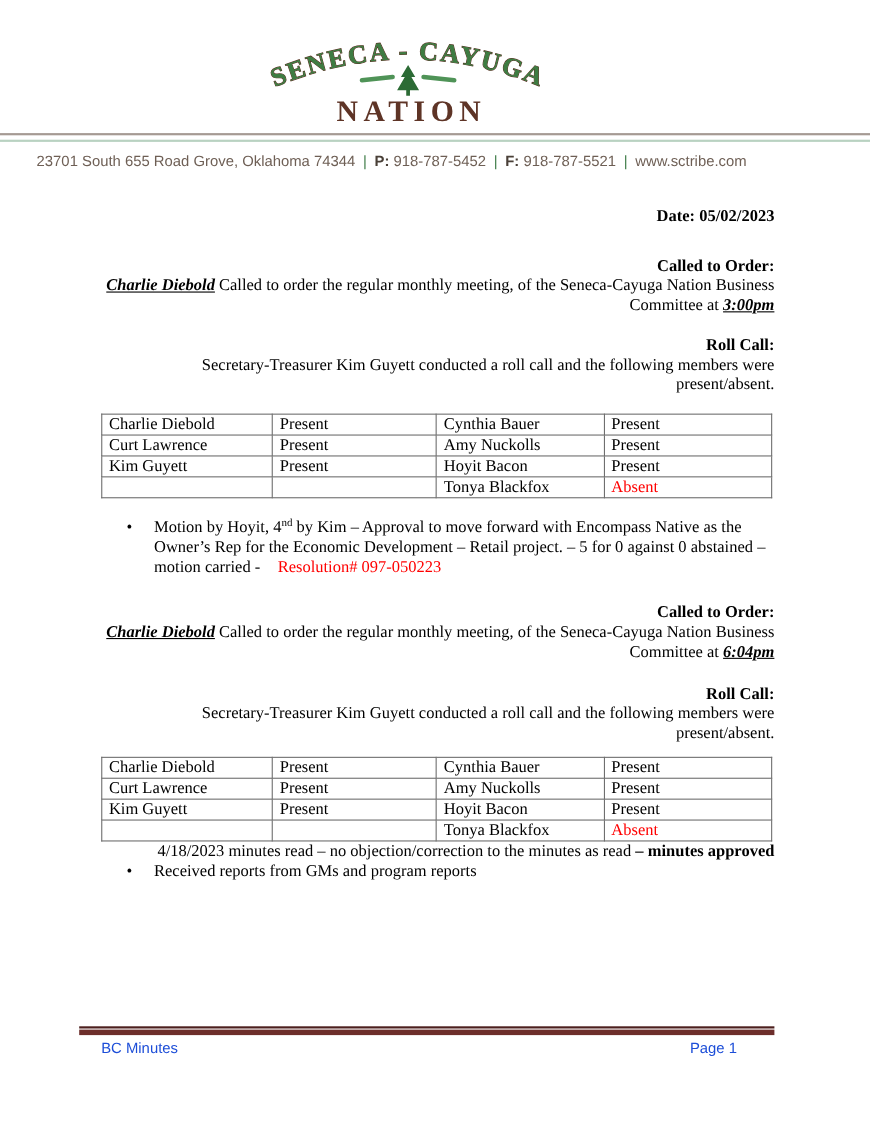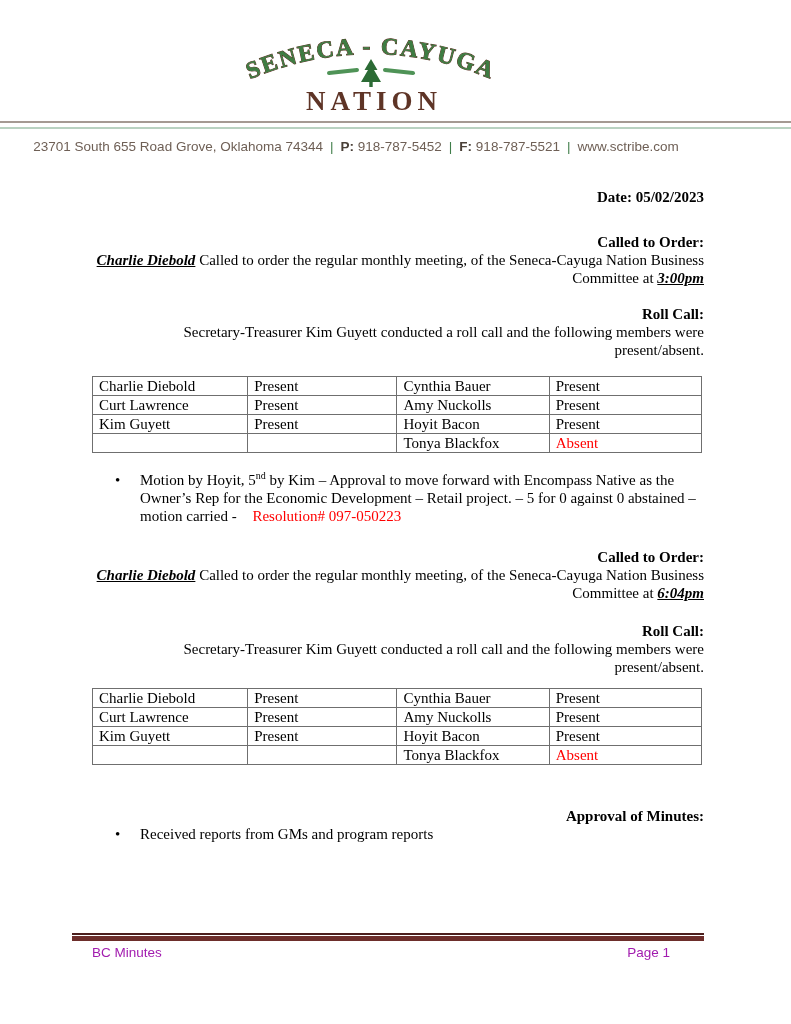--- a/index.html
+++ b/index.html
@@ -87,21 +87,21 @@
 
   
   .footer { position: absolute; left: 72px; top: 933px; width: 632px; }
   .footer-rule-thin  { height: 0; border-top: 2px solid #4c1f1d; }
   .footer-rule-thick { height: 5px; background: #6d2e2b; margin-top: 1px; }
   .footer-text {
     display: flex; justify-content: space-between;
     padding: 4px 34px 0 20px;
     font-family: "Liberation Sans", sans-serif;
     font-size: 13.5px;
-    color: #a21caf;
+    color: #1d4ed8;
   }
 </style>
 </head>
 <body>
 
 <div class="page">
 
   <div class="logo-wrap">
     <svg width="280" height="92" viewBox="0 0 280 92">
       <defs>
@@ -164,21 +164,21 @@
           <td></td>
           <td></td>
           <td>Tonya Blackfox</td>
           <td style="color: rgb(255, 0, 0);">Absent</td>
         </tr>
       </tbody>
     </table>
 
     <div class="bullet-item mt18">
       <span class="dot">•</span>
-      <span>Motion by Hoyit, 5</span><sup>nd</sup><span> by Kim – Approval to move forward with Encompass Native as the Owner’s Rep for the Economic Development – Retail project. – 5 for 0 against 0 abstained – motion carried - </span><span style="color: rgb(255, 0, 0); margin-left: 12px;">Resolution# 097-050223</span>
+      <span>Motion by Hoyit, 4</span><sup>nd</sup><span> by Kim – Approval to move forward with Encompass Native as the Owner’s Rep for the Economic Development – Retail project. – 5 for 0 against 0 abstained – motion carried - </span><span style="color: rgb(255, 0, 0); margin-left: 12px;">Resolution# 097-050223</span>
     </div>
 
 
     <p class="bold mt23">Called to Order:</p>
     <p><span class="uname">Charlie Diebold</span><span> Called to order the regular monthly meeting, of the Seneca-Cayuga Nation Business Committee at </span><span class="utime">6:04pm</span></p>
 
     <p class="bold mt20">Roll Call:</p>
     <p>Secretary-Treasurer Kim Guyett conducted a roll call and the following members were present/absent.</p>
 
     <table class="roll mt12">
@@ -209,21 +209,21 @@
         </tr>
         <tr>
           <td></td>
           <td></td>
           <td>Tonya Blackfox</td>
           <td style="color: rgb(255, 0, 0);">Absent</td>
         </tr>
       </tbody>
     </table>
 
-    <p class="bold mt42">Approval of Minutes:</p>
+    <p><span>4/18/2023 minutes read – no objection/correction to the minutes as read </span><span class="bold">– minutes approved</span></p>
 
     <div class="bullet-item">
       <span class="dot">•</span>
       <span>Received reports from GMs and program reports</span>
     </div>
 
   </div>
 
   <div class="footer">
     <div class="footer-rule-thin"></div>

